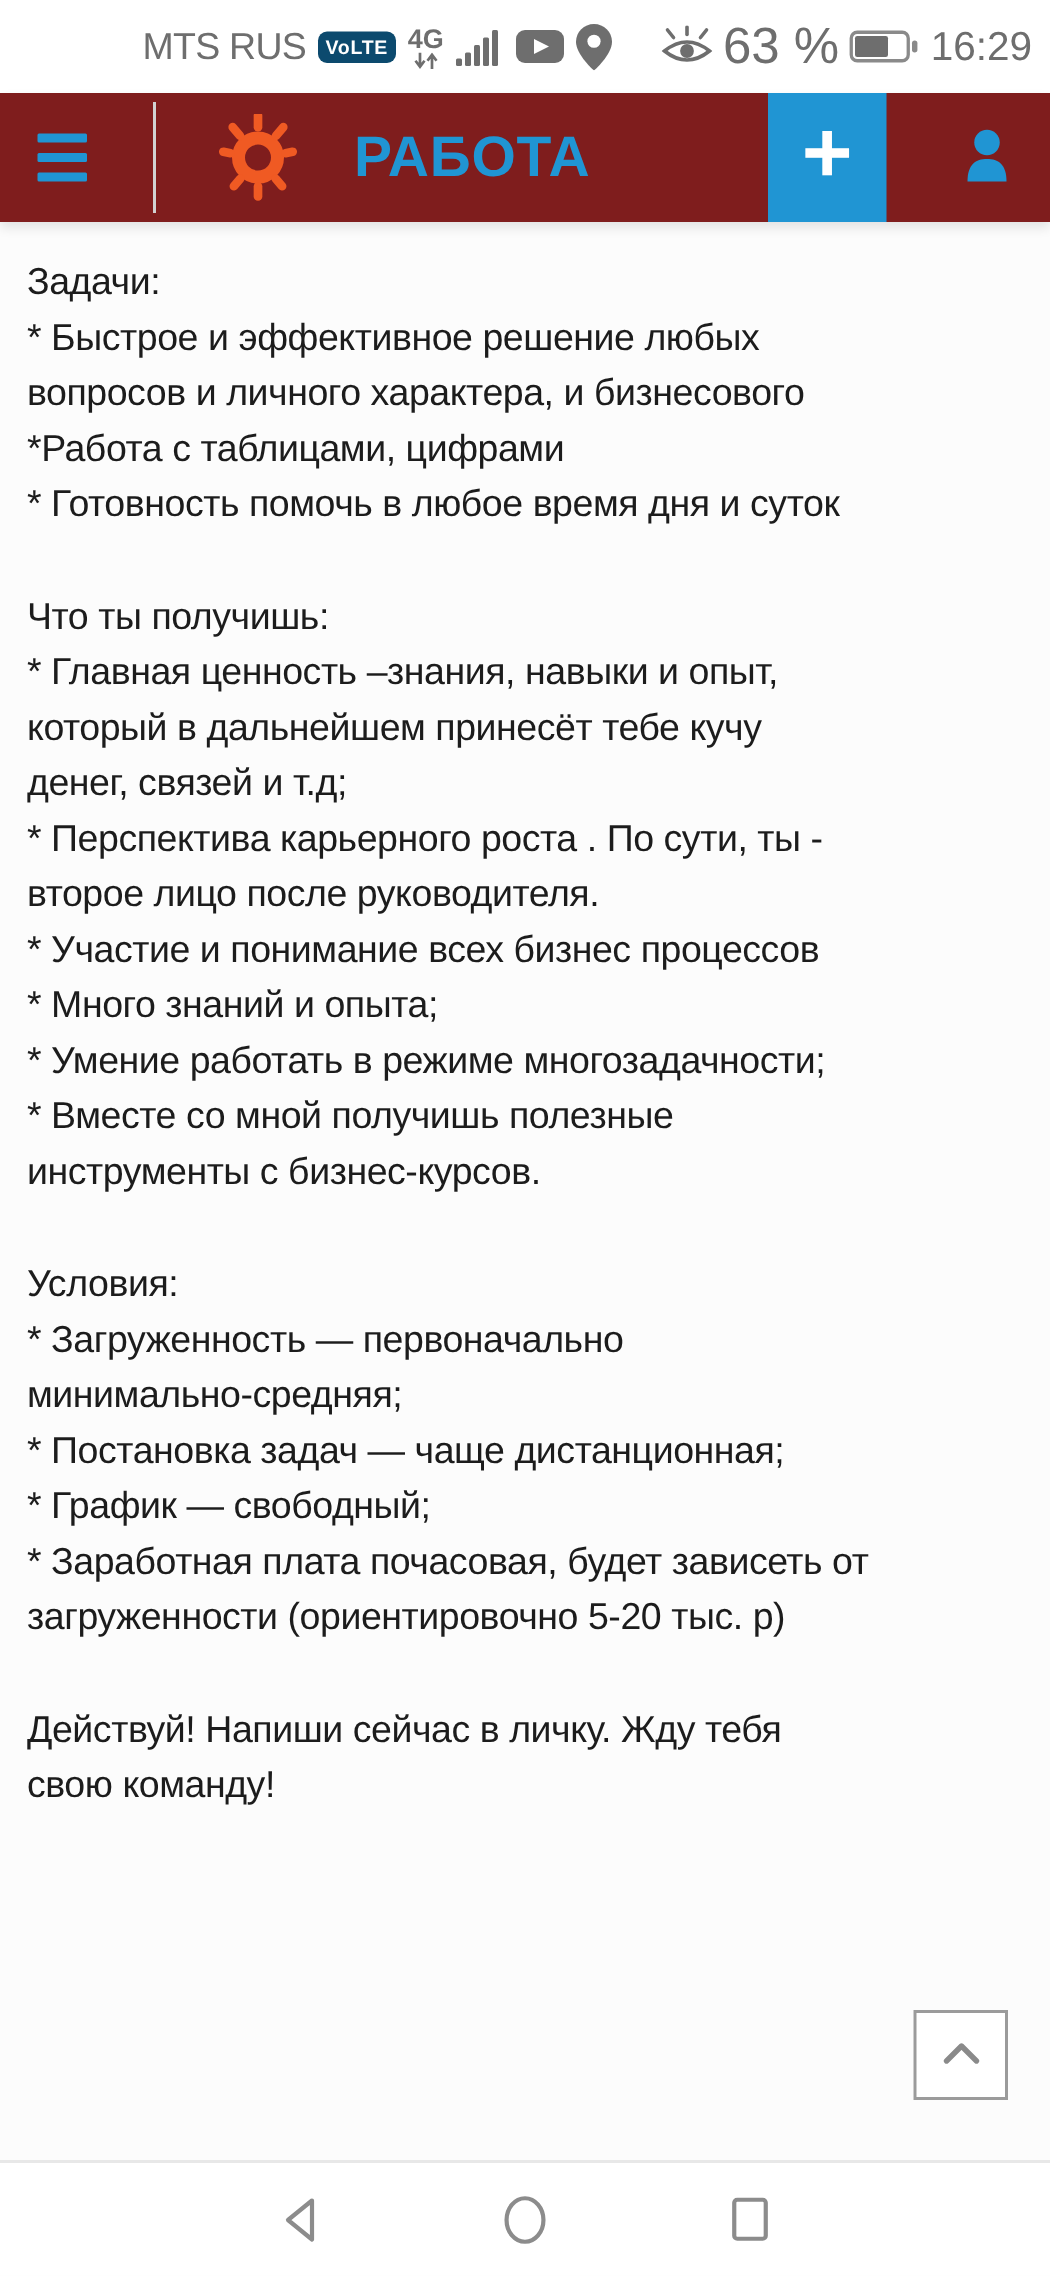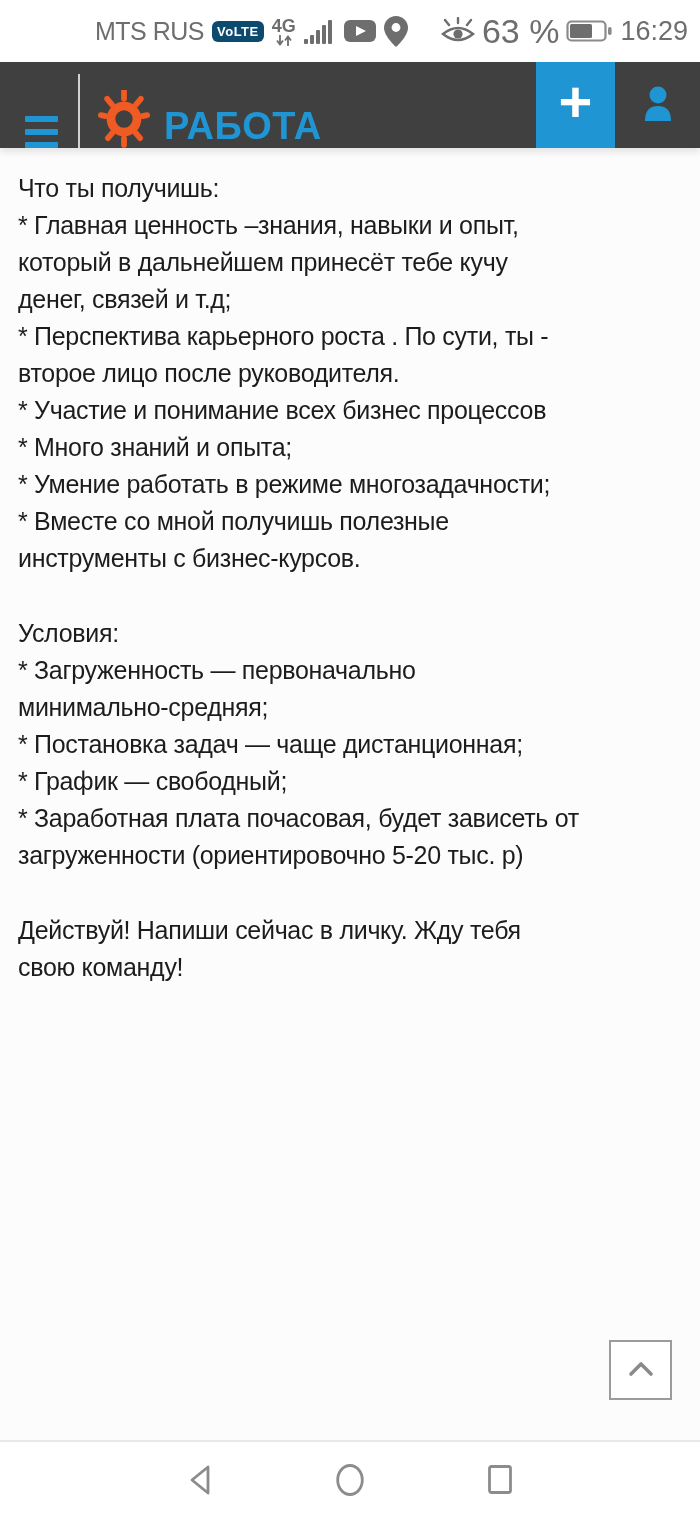--- a/index.html
+++ b/index.html
@@ -22,23 +22,24 @@
     border-radius:6px; padding:4px 5px; line-height:1; letter-spacing:0.5px;
   }
   .net { display:flex; flex-direction:column; align-items:center; line-height:1; }
   .net-type { font-size:18px; font-weight:bold; }
   .battery-pct { font-size:34px; white-space:nowrap; }
   .clock { font-size:27px; white-space:nowrap; }
   .sb-icon { display:flex; align-items:center; }
 
   
   .app-header {
-    height:86px; background:#404040; display:flex; align-items:flex-end;
+    height:86px; background:#7f1d1d; display:flex; align-items:center;
     position:relative; z-index:3;
     box-shadow:0 4px 7px rgba(0,0,0,0.10);
+    gap:24px;
   }
   .hamburger {
     margin-left:25px; display:flex; flex-direction:column; gap:7px;
     background:none; border:none; padding:0; cursor:pointer;
   }
   .hamburger span { width:33px; height:6px; background:#2095d3; border-radius:1px; }
   .header-divider { width:2px; height:74px; background:#d2d2d2; margin-left:20px; }
   .logo-wrap { margin-left:18px; display:flex; align-items:center; }
   .app-title {
     margin-left:14px; font-size:38px; font-weight:bold; color:#2095d3;
@@ -174,20 +175,25 @@
       <span>
         <svg width="32" height="36" viewBox="0 0 32 36">
           <circle cx="16" cy="9" r="8.5" fill="#2095d3"></circle>
           <path d="M3 35 C3 23.5 8.5 20 16 20 C23.5 20 29 23.5 29 35 Z" fill="#2095d3"></path>
         </svg>
       </span>
     </button>
   </header>
 
   <main class="content">
+    <p>Задачи:
+* Быстрое и эффективное решение любых
+вопросов и личного характера, и бизнесового
+*Работа с таблицами, цифрами
+* Готовность помочь в любое время дня и суток</p>
     <p>Что ты получишь:
 * Главная ценность –знания, навыки и опыт,
 который в дальнейшем принесёт тебе кучу
 денег, связей и т.д;
 * Перспектива карьерного роста . По сути, ты -
 второе лицо после руководителя.
 * Участие и понимание всех бизнес процессов
 * Много знаний и опыта;
 * Умение работать в режиме многозадачности;
 * Вместе со мной получишь полезные

